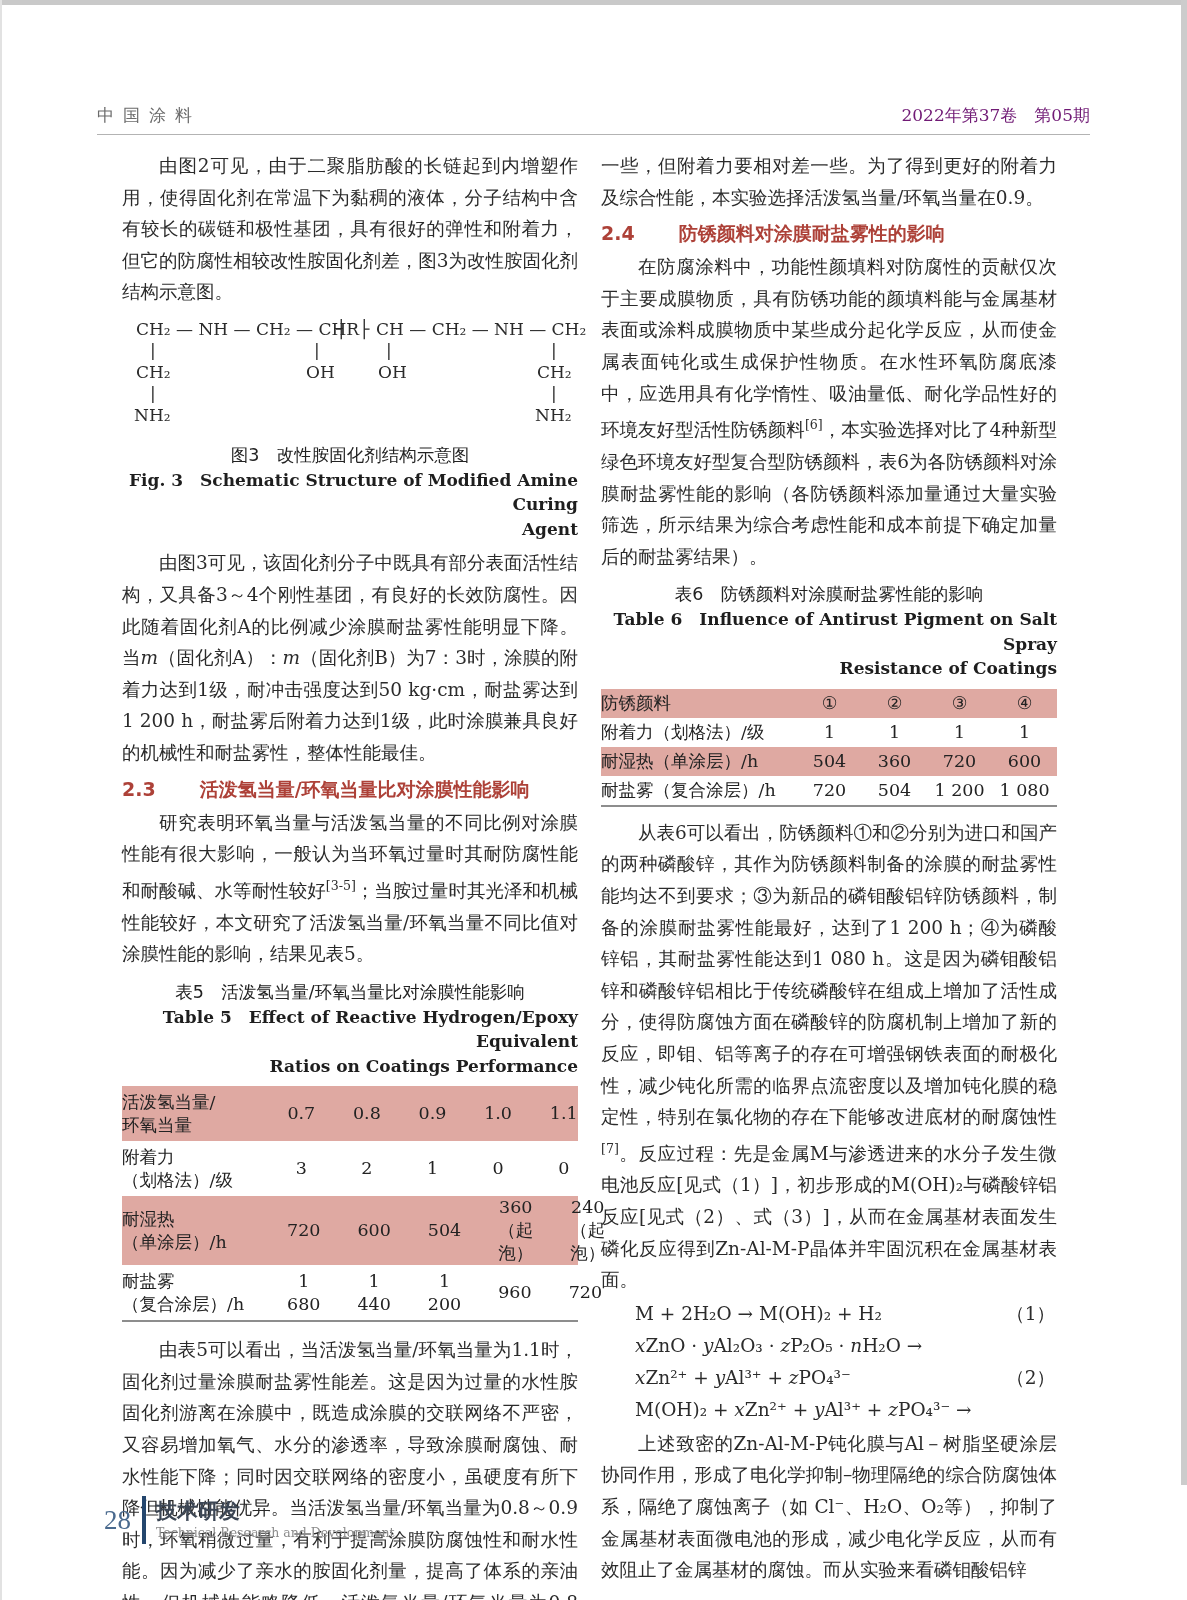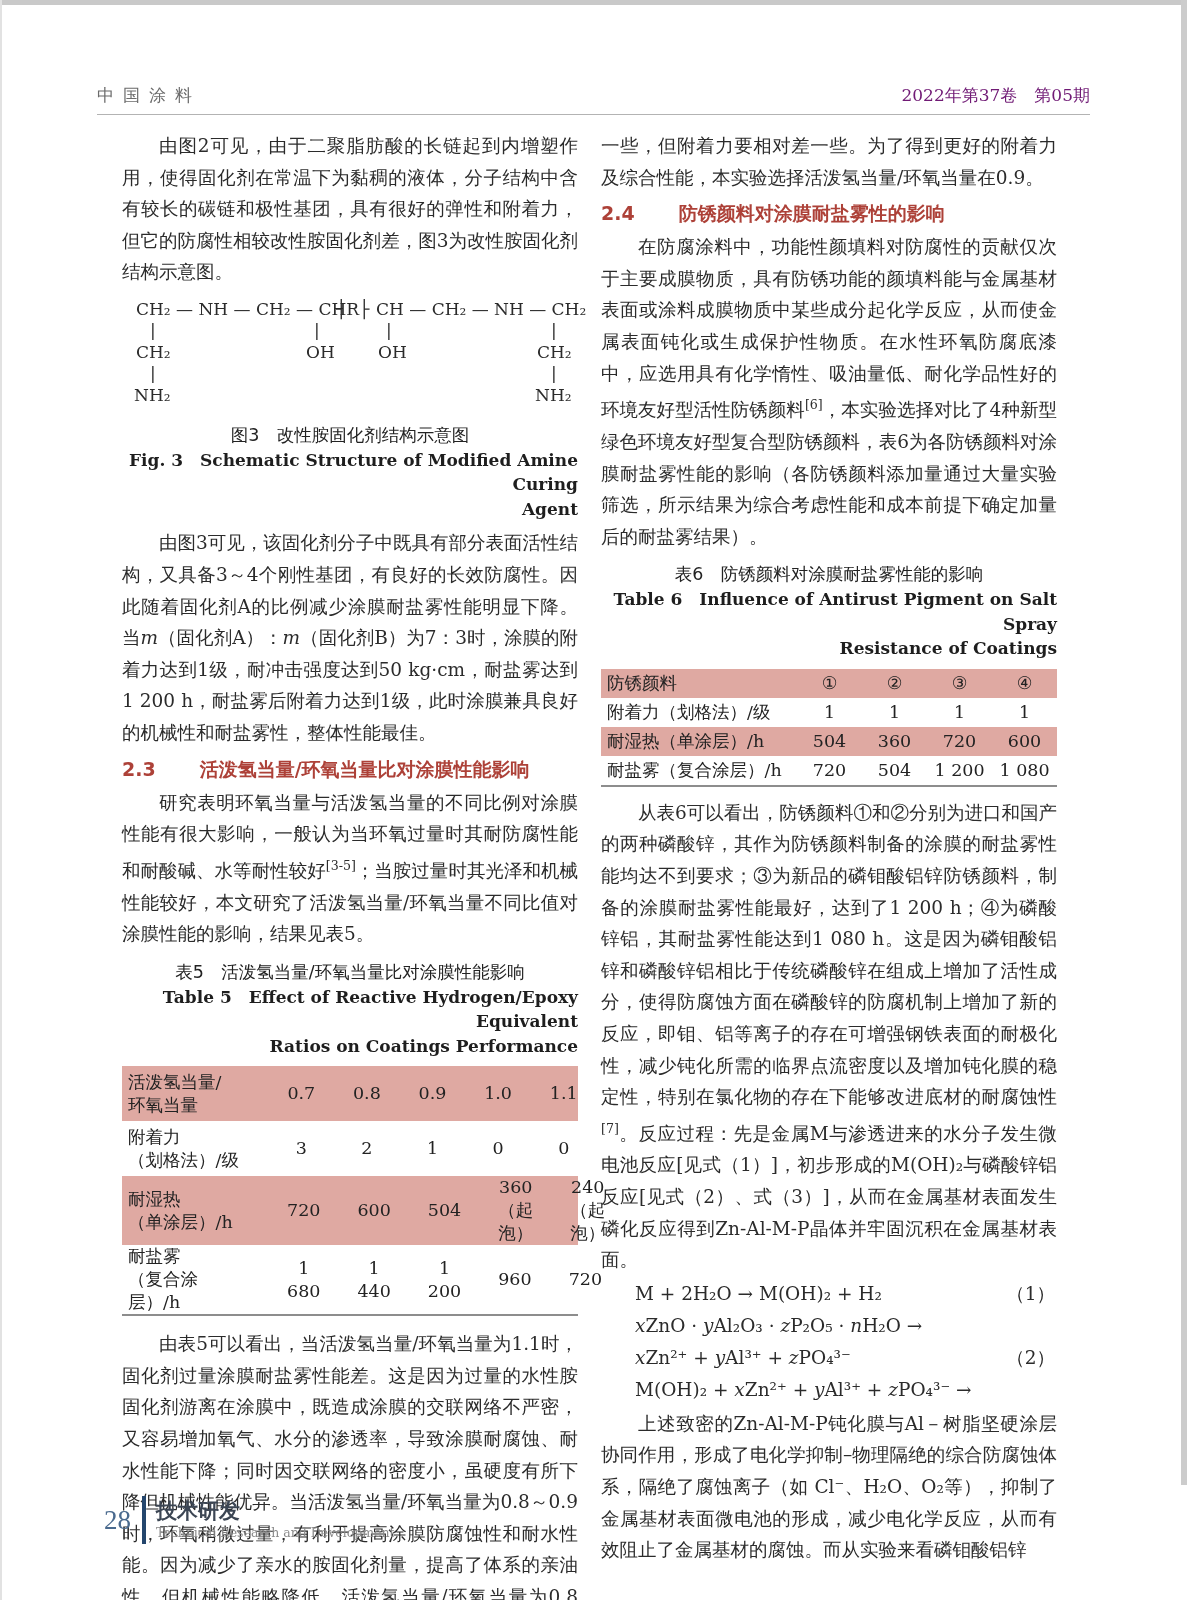--- a/index.html
+++ b/index.html
@@ -3,21 +3,21 @@
 <meta charset="utf-8">
 <style>
   html,body{margin:0;padding:0;background:#9e9e9e;}
   .page{position:relative;width:1187px;height:1600px;background:#ffffff;overflow:hidden;
         font-family:"DejaVu Serif","Liberation Serif",serif;color:#2b2b2b;}
   .edge-top{position:absolute;left:0;top:0;width:100%;height:5px;background:#c9c9c9;}
   .edge-right{position:absolute;right:0;top:0;width:6px;height:1485px;background:#cccccc;}
   .edge-left{position:absolute;left:0;top:0;width:2px;height:1600px;background:#e2e2e2;}
 
   .pagehead{margin:84px 97px 0 97px;display:flex;justify-content:space-between;align-items:flex-end;}
-  .journal{font-size:17px;color:#6b6b6b;letter-spacing:9px;}
+  .journal{font-size:17px;color:#6b6b6b;letter-spacing:9px;margin-top:20px;}
   .issue{font-size:17px;color:#701a75;}
   .head-rule{margin:7px 97px 0 97px;border-top:1px solid #b3b3b3;height:0;}
 
   .columns{display:flex;gap:23px;margin:15px 0 0 122px;}
   .col{width:456px;}
 
   .para{font-size:18.5px;line-height:31.6px;text-align:justify;text-indent:2em;margin:0;}
   .para.noindent{text-indent:0;}
 
   .sec-h{font-family:"DejaVu Sans","Liberation Sans",sans-serif;font-weight:700;
@@ -30,21 +30,21 @@
 
   .cap-zh{font-family:"DejaVu Sans","Liberation Sans",sans-serif;font-weight:400;
           font-size:17.5px;text-align:center;margin-top:10px;line-height:25px;color:#222;}
   .cap-en{font-weight:700;font-size:17px;text-align:right;line-height:24.5px;color:#1e1e1e;}
 
   .ctable{margin-top:8px;border-bottom:2px solid #8d8d8d;font-size:17.5px;color:#222;}
   .trow{display:grid;align-items:center;}
   .trow.shaded{background:#dfa9a2;}
   .t5 .trow{grid-template-columns:128px repeat(5,1fr);min-height:55px;gap:37px;}
   .t6 .trow{grid-template-columns:196px repeat(4,1fr);min-height:29px;}
-  .tlabel{white-space:pre-line;padding-left:6px;line-height:23px;text-align:left;}
+  .tlabel{white-space:pre-line;padding-left:0;line-height:23px;text-align:left;}
   .tcell{text-align:center;white-space:pre-line;line-height:23px;}
 
   .eqs{margin:2px 0 2px 0;padding-left:34px;font-size:18.5px;}
   .eqline{display:flex;line-height:32px;align-items:baseline;}
   .eqnum{margin-left:auto;padding-right:2px;}
   sub{font-size:68%;} sup{font-size:68%;}
 
   .footer{position:absolute;left:104px;top:1496px;display:flex;align-items:center;}
   .pageno{font-size:27px;color:#4a6a8e;margin-right:11px;font-family:Liberation Serif, serif;}
   .fbar{width:4px;height:48px;background:#24466d;margin-right:10px;}

